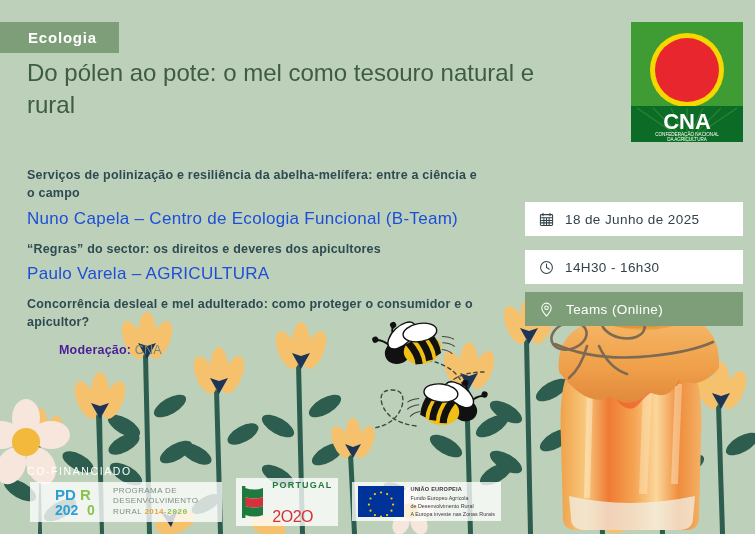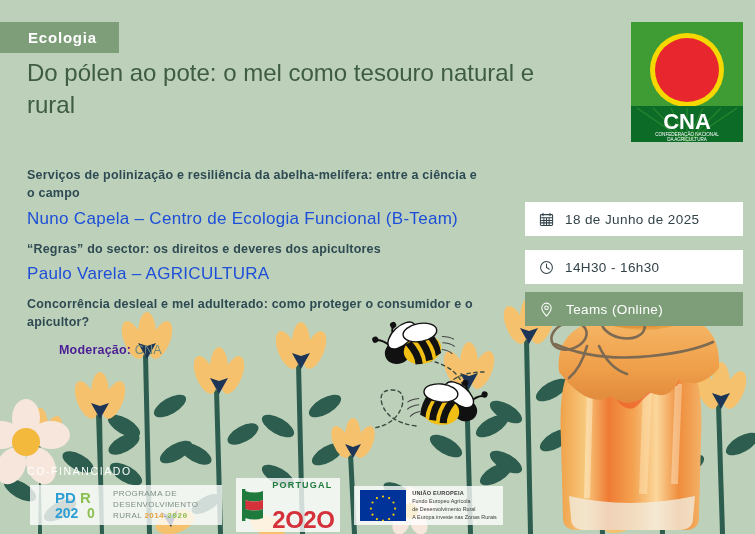--- a/index.html
+++ b/index.html
@@ -70,21 +70,21 @@
   }
   .logo-box{background:rgba(255,255,255,.78);display:flex;align-items:center;}
   .pdr-box{padding:3px 24px;gap:7px;}
   .pdr-text{
     font-size:8px;line-height:1.35;color:#7d8f83;letter-spacing:.4px;white-space:nowrap;
   }
   .pdr-text .yr1{color:#e8a33d;font-weight:bold;}
   .pdr-text .yr2{color:#8cc152;font-weight:bold;font-family:Liberation Mono, monospace;}
   .pt-box{margin-left:14px;padding:2px 6px;gap:6px;}
   .pt-word{color:#1f7a3d;font-size:9px;font-weight:bold;letter-spacing:1.2px;}
-  .pt-year{color:#d4313a;font-size:24px;font-weight:bold;letter-spacing:-.5px;line-height:.85;margin-top:20px;}
+  .pt-year{color:#d4313a;font-size:16px;font-weight:normal;letter-spacing:-.5px;line-height:.85;margin-top:20px;}
   .eu-box{margin-left:14px;padding:3px 6px;gap:6px;}
   .eu-text{font-size:5.4px;line-height:1.5;color:#3b3b3b;white-space:nowrap;}
   .eu-text .eu-head{font-weight:bold;font-size:5.6px;letter-spacing:.2px;}
 </style>
 </head>
 <body>
 
 <div id="poster">
 
   <svg class="flora" viewBox="0 0 755 240" preserveAspectRatio="none">

